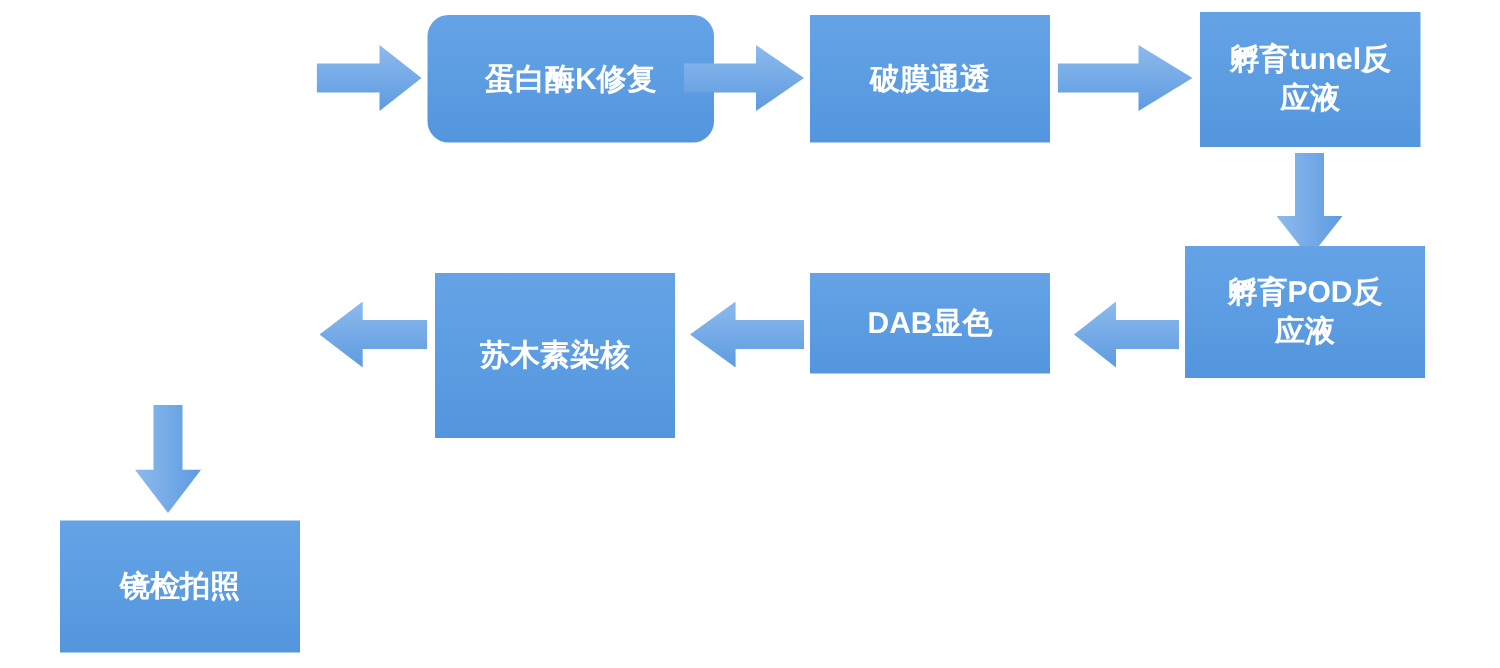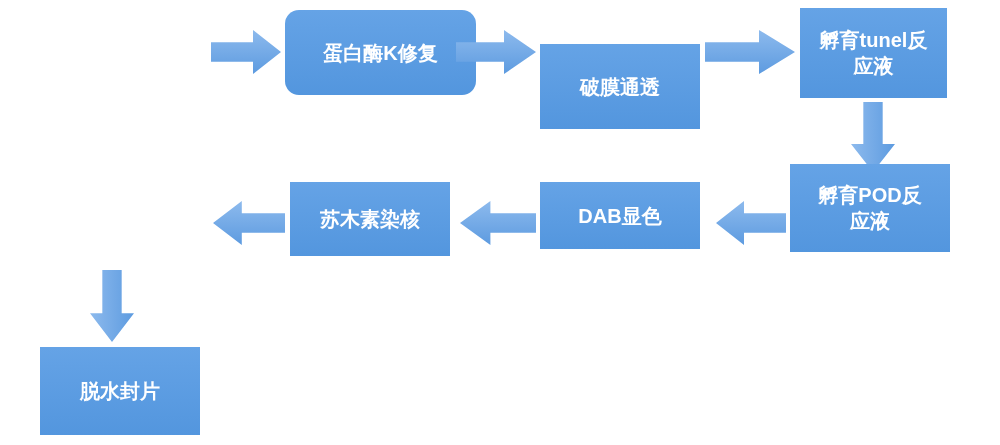--- a/index.html
+++ b/index.html
@@ -39,25 +39,25 @@
   .arrow-left {
     clip-path: polygon(100% 28%, 40% 28%, 40% 0, 0 50%, 40% 100%, 40% 72%, 100% 72%);
   }
   .arrow-down {
     background: linear-gradient(90deg, #8dbaed 0%, #5d9be0 100%);
     clip-path: polygon(28% 0, 28% 60%, 0 60%, 50% 100%, 100% 60%, 72% 60%, 72% 0);
   }
   
   .n1 { left: 45px;  top: 10px;  width: 160px; height: 85px; }
   .n2 { left: 285px; top: 10px;  width: 191px; height: 85px; border-radius: 14px; }
-  .n3 { left: 540px; top: 10px;  width: 160px; height: 85px; margin-top: 34px; }
+  .n3 { left: 540px; top: 10px;  width: 160px; height: 85px; }
   .n4 { left: 800px; top: 8px;   width: 147px; height: 90px; padding: 0 14px; }
   .n5 { left: 790px; top: 164px; width: 160px; height: 88px; padding: 0 20px; }
   .n6 { left: 540px; top: 182px; width: 160px; height: 67px; }
-  .n7 { left: 290px; top: 182px; width: 160px; height: 74px; }
+  .n7 { left: 290px; top: 182px; width: 160px; height: 110px; }
   .n8 { left: 45px;  top: 180px; width: 160px; height: 85px; }
   .n9 { left: 40px;  top: 347px; width: 160px; height: 88px; }
   
   .a1 { left: 211px; top: 30px;  width: 70px; height: 44px; }
   .a2 { left: 456px; top: 30px;  width: 80px; height: 44px; }
   .a3 { left: 705px; top: 30px;  width: 90px; height: 44px; }
   .a4 { left: 851px; top: 102px; width: 44px; height: 70px; }
   .a5 { left: 716px; top: 201px; width: 70px; height: 44px; }
   .a6 { left: 460px; top: 201px; width: 76px; height: 44px; }
   .a7 { left: 213px; top: 201px; width: 72px; height: 44px; }
@@ -96,16 +96,16 @@
   <div class="arrow arrow-left a6"></div>
 
   <div class="node n7">
     <span>苏木素染核</span>
   </div>
   <div class="arrow arrow-left a7"></div>
 
   <div class="arrow arrow-down a8"></div>
 
   <div class="node n9">
-    <span>脱水封片</span>
+    <span>镜检拍照</span>
   </div>
 
 </div>
 
 </body></html>

